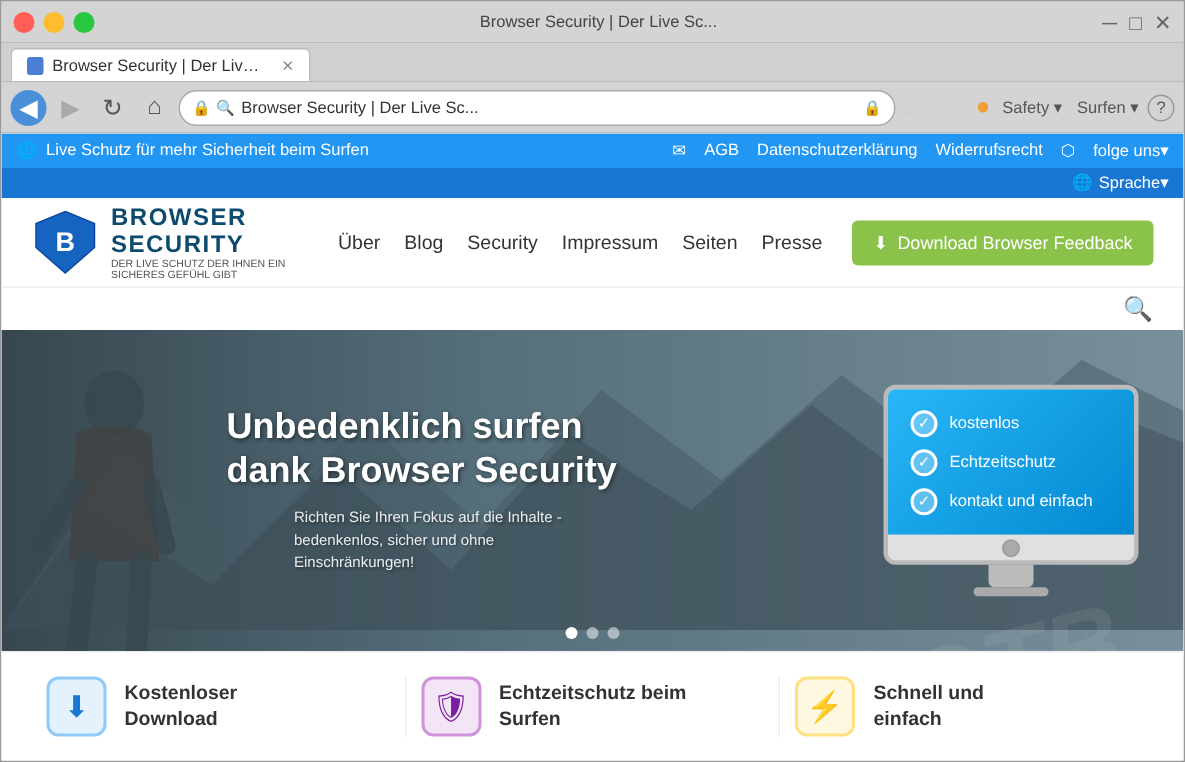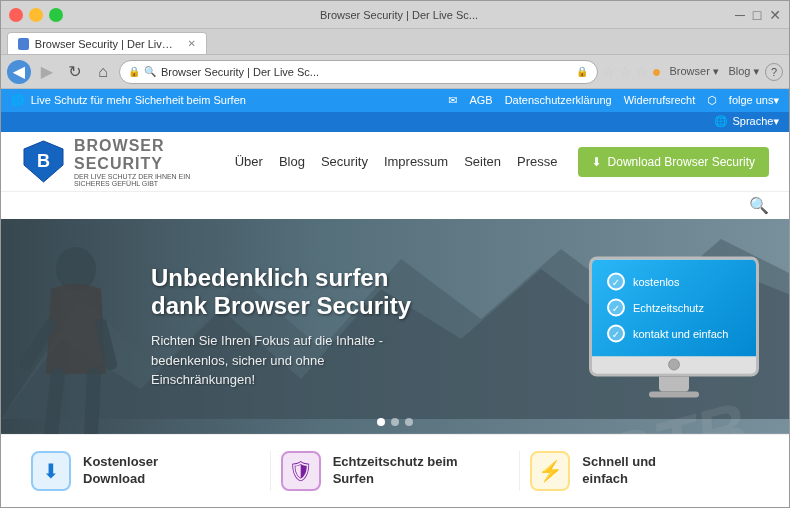--- a/index.html
+++ b/index.html
@@ -43,36 +43,36 @@
     
     .info-bar2 { background: #1976D2; color: white; font-size: 11px; height: 22px; display: flex; align-items: center; padding: 0 10px; justify-content: flex-end; gap: 4px; }
 
     
     .website { background: white; flex: 1; overflow: hidden; display: flex; flex-direction: column; }
 
     
     .site-header { background: white; padding: 10px 20px; display: flex; align-items: center; gap: 20px; border-bottom: 1px solid #eee; height: 60px; }
     .logo-area { display: flex; align-items: center; gap: 8px; min-width: 160px; }
     .logo-text { }
-    .logo-main { font-size: 16px; font-weight: bold; color: #737373; letter-spacing: 1px; }
+    .logo-main { font-size: 16px; font-weight: bold; color: #0c4a6e; letter-spacing: 1px; }
     .logo-sub { font-size: 7px; color: #555; text-transform: uppercase; }
     .site-nav { display: flex; gap: 16px; align-items: center; flex: 1; }
     .site-nav a { font-size: 13px; color: #333; text-decoration: none; cursor: pointer; }
     .download-btn { background: #8BC34A; color: white; border: none; padding: 8px 14px; border-radius: 4px; font-size: 12px; cursor: pointer; white-space: nowrap; display: flex; align-items: center; gap: 6px; }
 
     
     .search-row { display: flex; justify-content: flex-end; padding: 4px 20px; background: white; }
     .search-icon-btn { background: none; border: none; cursor: pointer; font-size: 16px; color: #555; }
 
     
     .hero { background: linear-gradient(135deg, #546e7a 0%, #78909c 30%, #90a4ae 50%, #b0bec5 70%); position: relative; height: 228px; display: flex; align-items: center; overflow: hidden; }
     .hero-overlay { position: absolute; inset: 0; background: linear-gradient(to right, rgba(0,0,0,0.3) 0%, rgba(0,0,0,0.1) 60%, transparent 100%); }
     .hero-content { position: relative; z-index: 2; padding: 20px 30px 20px 150px; flex: 1; }
     .hero-title { font-size: 24px; font-weight: bold; color: white; text-shadow: 1px 1px 3px rgba(0,0,0,0.5); line-height: 1.2; margin-bottom: 10px; }
-    .hero-subtitle { font-size: 13px; color: rgba(255,255,255,0.9); line-height: 1.5; text-shadow: 1px 1px 2px rgba(0,0,0,0.4); }
+    .hero-subtitle { font-size: 10px; color: rgba(255,255,255,0.9); line-height: 1.5; text-shadow: 1px 1px 2px rgba(0,0,0,0.4); margin-left: 45px; }
     .hero-dots { position: absolute; bottom: 8px; left: 50%; transform: translateX(-50%); display: flex; gap: 6px; }
     .hero-dot { width: 8px; height: 8px; border-radius: 50%; background: rgba(255,255,255,0.5); }
     .hero-dot.active { background: white; }
 
     
     .monitor-area { position: absolute; right: 30px; top: 50%; transform: translateY(-50%); z-index: 2; }
     .monitor { width: 170px; height: 120px; background: #e0e0e0; border-radius: 8px; border: 3px solid #bbb; position: relative; overflow: hidden; }
     .monitor-screen { background: linear-gradient(135deg, #29b6f6, #0288d1); width: 100%; height: 85%; display: flex; flex-direction: column; justify-content: center; padding: 10px 15px; gap: 8px; }
     .monitor-check { display: flex; align-items: center; gap: 8px; color: white; font-size: 11px; }
     .check-circle { width: 18px; height: 18px; border-radius: 50%; background: rgba(255,255,255,0.3); border: 2px solid white; display: flex; align-items: center; justify-content: center; font-size: 10px; }
@@ -130,22 +130,22 @@
     </div>
 
     <div class="nav-right">
       <span class="star">☆</span>
       <span class="star">☆</span>
       <span class="star">☆</span>
       <span style="color:#f0a030;font-size:16px;">●</span>
     </div>
 
     <div class="safety-tools">
-      <button class="nav-btn" style="font-size:11px;width:auto;padding:0 4px;">Browser ▾</button>
-      <button class="nav-btn" style="font-size:11px;width:auto;padding:0 4px;">Blog ▾</button>
+      <button class="nav-btn" style="font-size:11px;width:auto;padding:0 4px;">Safety ▾</button>
+      <button class="nav-btn" style="font-size:11px;width:auto;padding:0 4px;">Surfen ▾</button>
       <button class="nav-btn" style="font-size:11px;border:1px solid #999;border-radius:50%;width:18px;height:18px;">?</button>
     </div>
   </div>
 
   <div class="website">
 
     <div class="info-bar">
       <div class="info-bar-left">
         <span>🌐</span>
         <span>Live Schutz für mehr Sicherheit beim Surfen</span>
@@ -183,21 +183,21 @@
         <a>Über</a>
         <a>Blog</a>
         <a>Security</a>
         <a>Impressum</a>
         <a>Seiten</a>
         <a>Presse</a>
       </nav>
 
       <button class="download-btn">
         <span>⬇</span>
-        <span>Download Browser Security</span>
+        <span>Download Browser Feedback</span>
       </button>
     </div>
 
     <div class="search-row">
       <button class="search-icon-btn">🔍</button>
     </div>
 
     <div class="hero" style="position:relative;">
       <div class="hero-overlay"></div>
 

